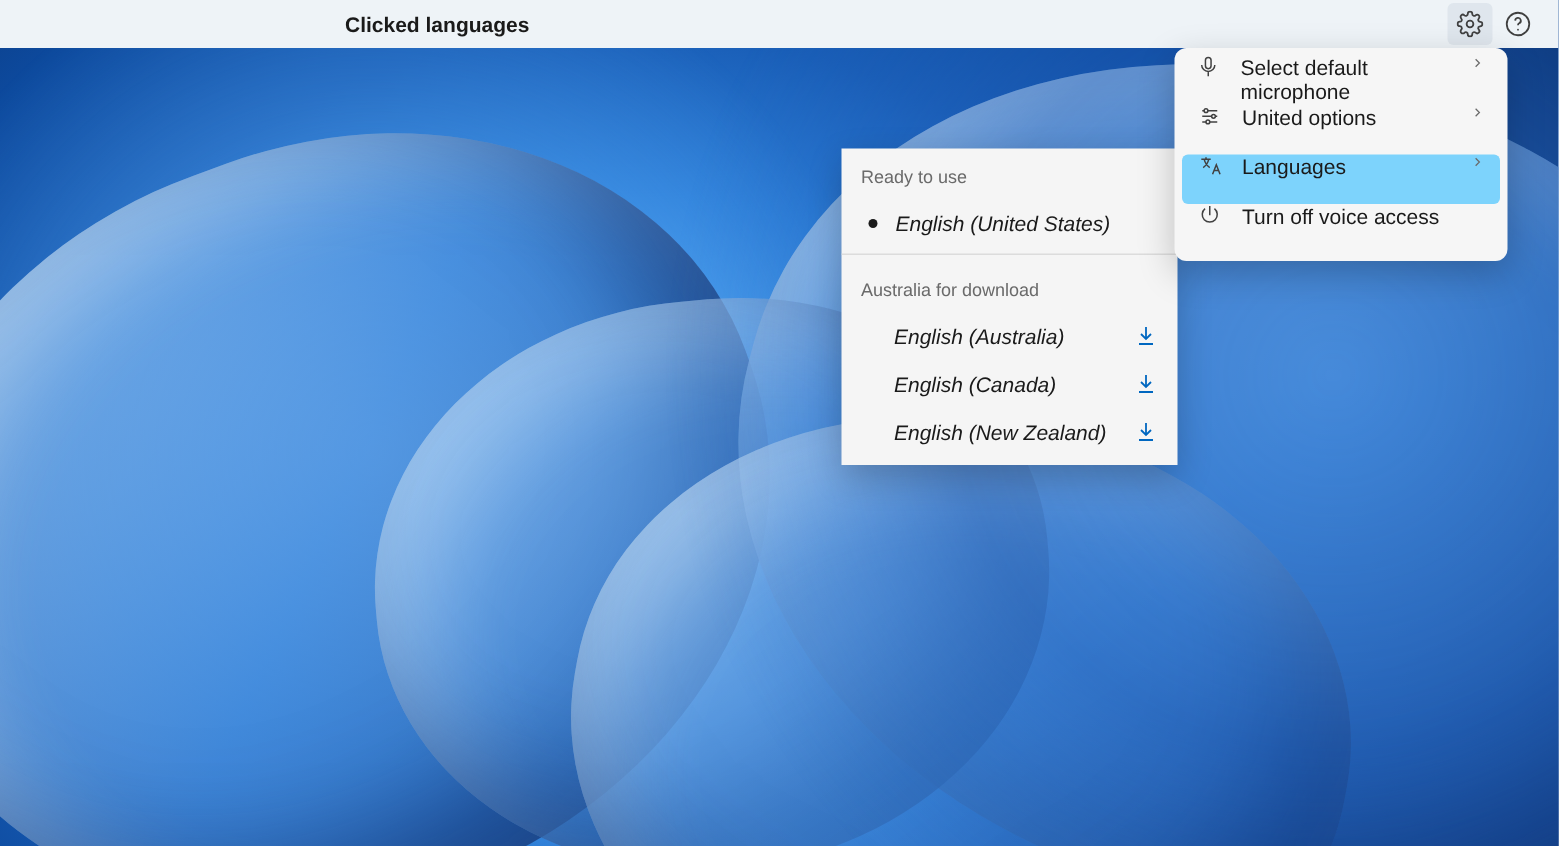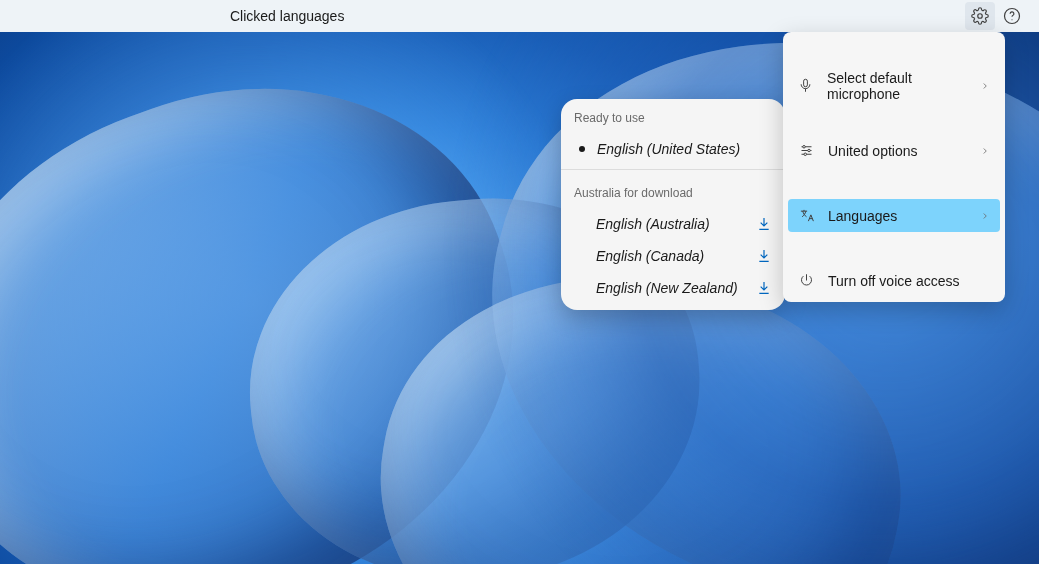--- a/index.html
+++ b/index.html
@@ -50,21 +50,21 @@
       height: 32px;
       background: #eef3f7;
       display: flex;
       align-items: center;
       padding: 0 12px;
     }
     .title-text {
       padding-left: 218px;
       color: #1a1a1a;
       font-size: 14px;
-      font-weight: 400;
+      font-weight: 700;
     }
     .title-actions {
       margin-left: auto;
       display: flex;
       align-items: center;
       gap: 2px;
     }
     .icon-btn {
       width: 30px; height: 28px;
       display: flex; align-items: center; justify-content: center;
@@ -80,45 +80,44 @@
       top: 32px;
       width: 222px;
       background: #f6f6f6;
       border-radius: 8px;
       box-shadow: 0 8px 24px rgba(0,0,0,0.22);
       padding: 5px;
       z-index: 30;
     }
     .menu-item {
       display: flex;
-      align-items: center;
+      align-items: flex-start;
       gap: 14px;
       height: 33px;
       padding: 0 10px;
       border-radius: 4px;
       cursor: pointer;
       font-size: 14px;
       color: #1a1a1a;
       position: relative;
-      margin-top: 32px;
     }
     .menu-item.highlighted { background: #7dd3fc; }
     .menu-item .chevron {
       margin-left: auto;
       color: #6a6a6a;
     }
     .menu-icon { width: 16px; display: flex; justify-content: center; color: #414141; }
 
     .lang-panel {
       position: absolute;
       left: 561px;
       top: 99px;
       width: 224px;
       background: #f5f5f5;
-      border-radius: 16px;
+      border-radius: 0;
       box-shadow: 0 8px 22px rgba(0,0,0,0.22);
       padding: 0;
       z-index: 25;
       overflow: hidden;
     }
     .section-header {
       padding: 12px 13px 8px;
       font-size: 12px;
       color: #6a6a6a;
     }

